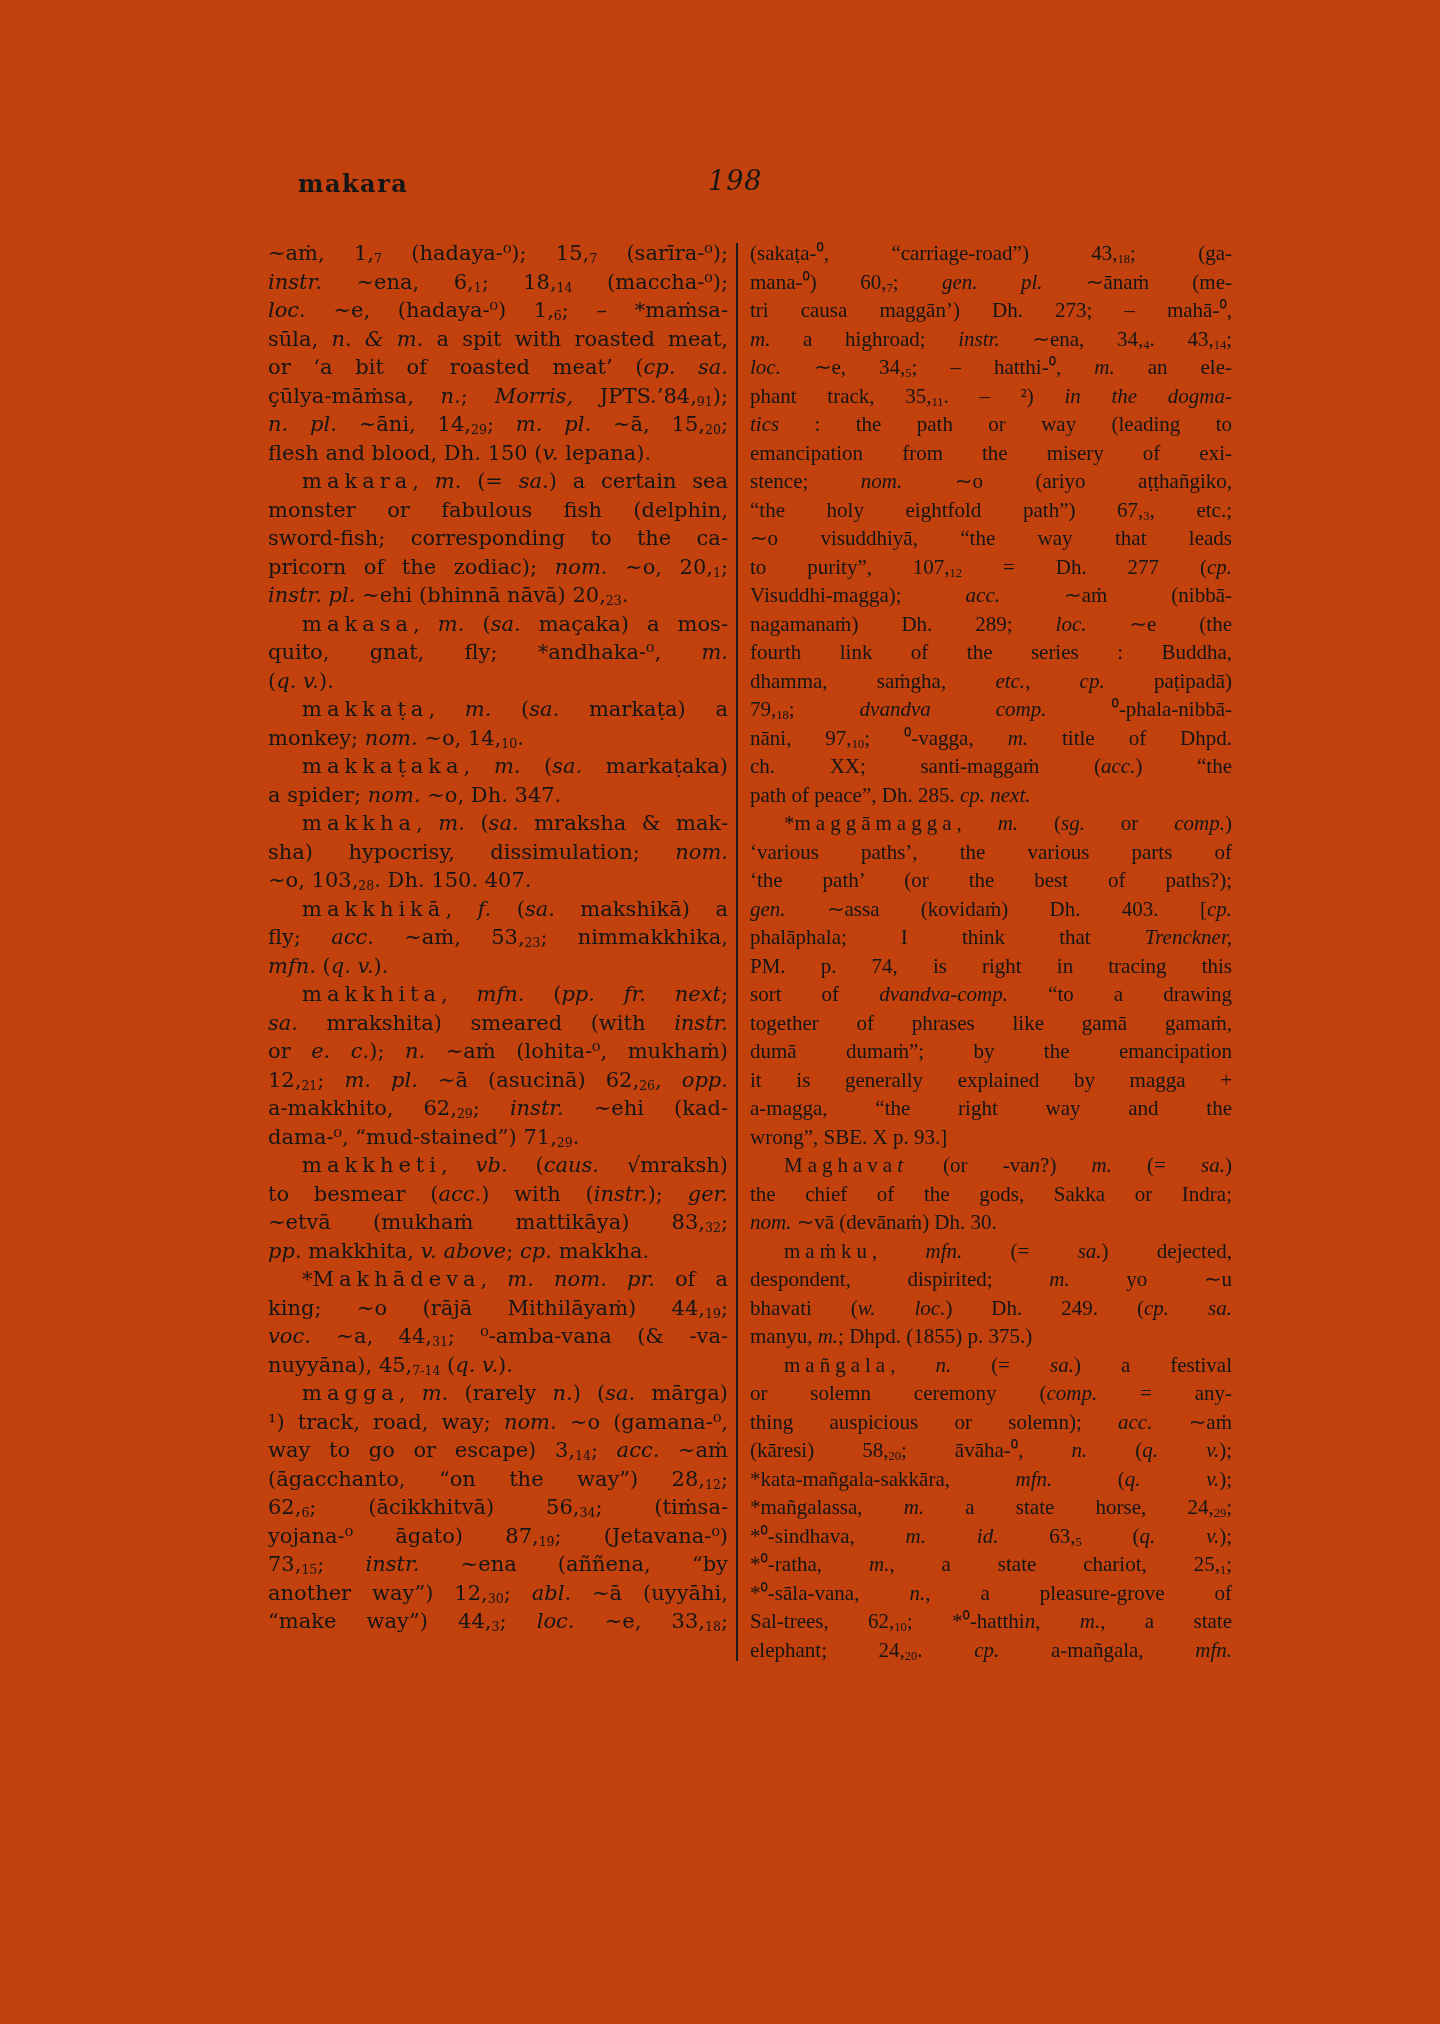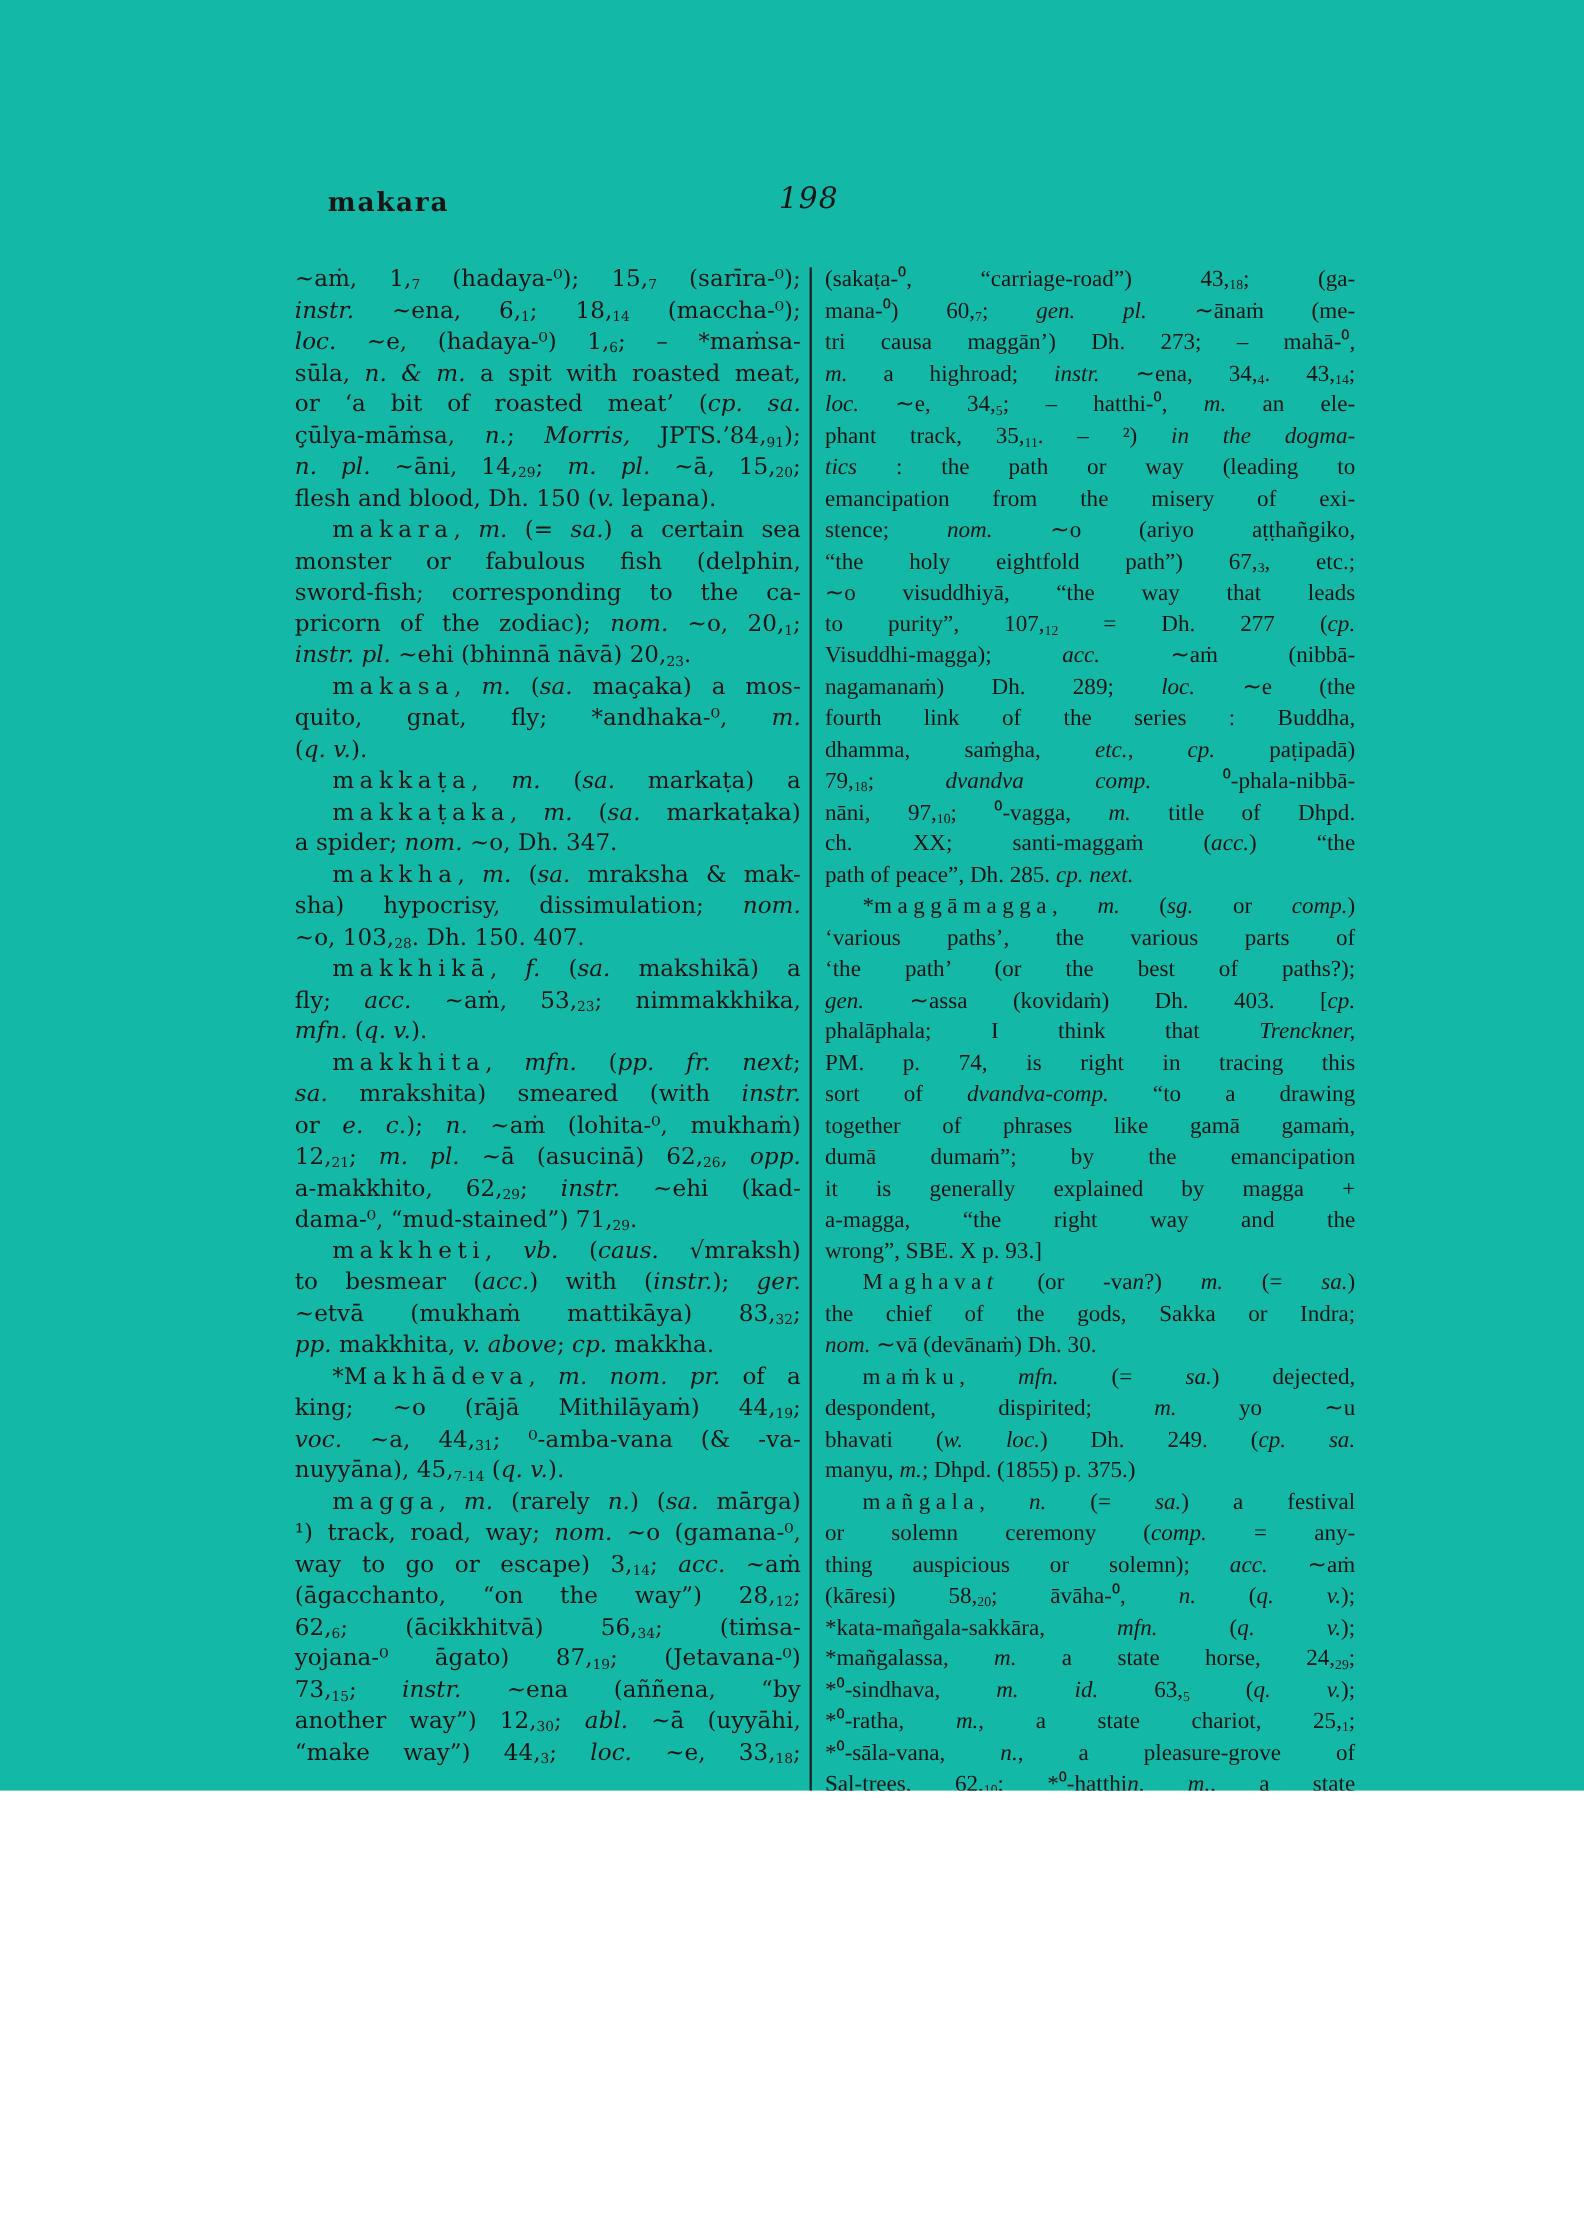--- a/index.html
+++ b/index.html
@@ -1,16 +1,16 @@
 <!DOCTYPE html>
 <html><head>
 <meta charset="utf-8">
 <style>
   html,body{margin:0;padding:0;background:#ffffff;}
-  .page{position:relative;width:1440px;height:1628px;background:#14b8a6;
+  .page{position:relative;width:1440px;height:2024px;background:#c2410c;
         font-family:"DejaVu Serif","Liberation Serif",serif;color:#161616;overflow:hidden;}
   .guide-word{position:absolute;left:298px;top:169px;font-size:24px;font-weight:bold;letter-spacing:1.5px;}
   .page-num{position:absolute;left:708px;top:165px;font-size:27px;letter-spacing:1px;font-style:italic;}
   .divider{position:absolute;left:736px;top:243px;width:2px;height:1418px;background:#1d1d1d;}
   .col{position:absolute;top:239px;}
   .col-left{left:268px;width:460px;}
   .col-right{left:750px;width:482px;font-family:Liberation Serif, serif;}
   .line{height:28.5px;line-height:28.5px;font-size:21px;
         text-align:justify;text-align-last:justify;overflow:visible;}
   .line.last{text-align-last:left;}
@@ -37,20 +37,21 @@
       <div class="line last">flesh and blood, Dh. 150 (<i>v.</i> lepana).</div>
       <div class="line indent"><hw>makara</hw>, <i>m.</i> (= <i>sa.</i>) a certain sea</div>
       <div class="line">monster or fabulous fish (delphin,</div>
       <div class="line">sword-fish; corresponding to the ca-</div>
       <div class="line">pricorn of the zodiac); <i>nom.</i> ∼o, 20,<sub>1</sub>;</div>
       <div class="line last"><i>instr. pl.</i> ∼ehi (bhinnā nāvā) 20,<sub>23</sub>.</div>
       <div class="line indent"><hw>makasa</hw>, <i>m.</i> (<i>sa.</i> maçaka) a mos-</div>
       <div class="line">quito, gnat, fly; *andhaka-⁰, <i>m.</i></div>
       <div class="line last">(<i>q. v.</i>).</div>
       <div class="line indent"><hw>makkaṭa</hw>, <i>m.</i> (<i>sa.</i> markaṭa) a</div>
+      <div class="line last">monkey; <i>nom.</i> ∼o, 14,<sub>10</sub>.</div>
       <div class="line indent"><hw>makkaṭaka</hw>, <i>m.</i> (<i>sa.</i> markaṭaka)</div>
       <div class="line last">a spider; <i>nom.</i> ∼o, Dh. 347.</div>
       <div class="line indent"><hw>makkha</hw>, <i>m.</i> (<i>sa.</i> mraksha &amp; mak-</div>
       <div class="line">sha) hypocrisy, dissimulation; <i>nom.</i></div>
       <div class="line last">∼o, 103,<sub>28</sub>. Dh. 150. 407.</div>
       <div class="line indent"><hw>makkhikā</hw>, <i>f.</i> (<i>sa.</i> makshikā) a</div>
       <div class="line">fly; <i>acc.</i> ∼aṁ, 53,<sub>23</sub>; nimmakkhika,</div>
       <div class="line last"><i>mfn.</i> (<i>q. v.</i>).</div>
       <div class="line indent"><hw>makkhita</hw>, <i>mfn.</i> (<i>pp. fr. next</i>;</div>
       <div class="line"><i>sa.</i> mrakshita) smeared (with <i>instr.</i></div>

